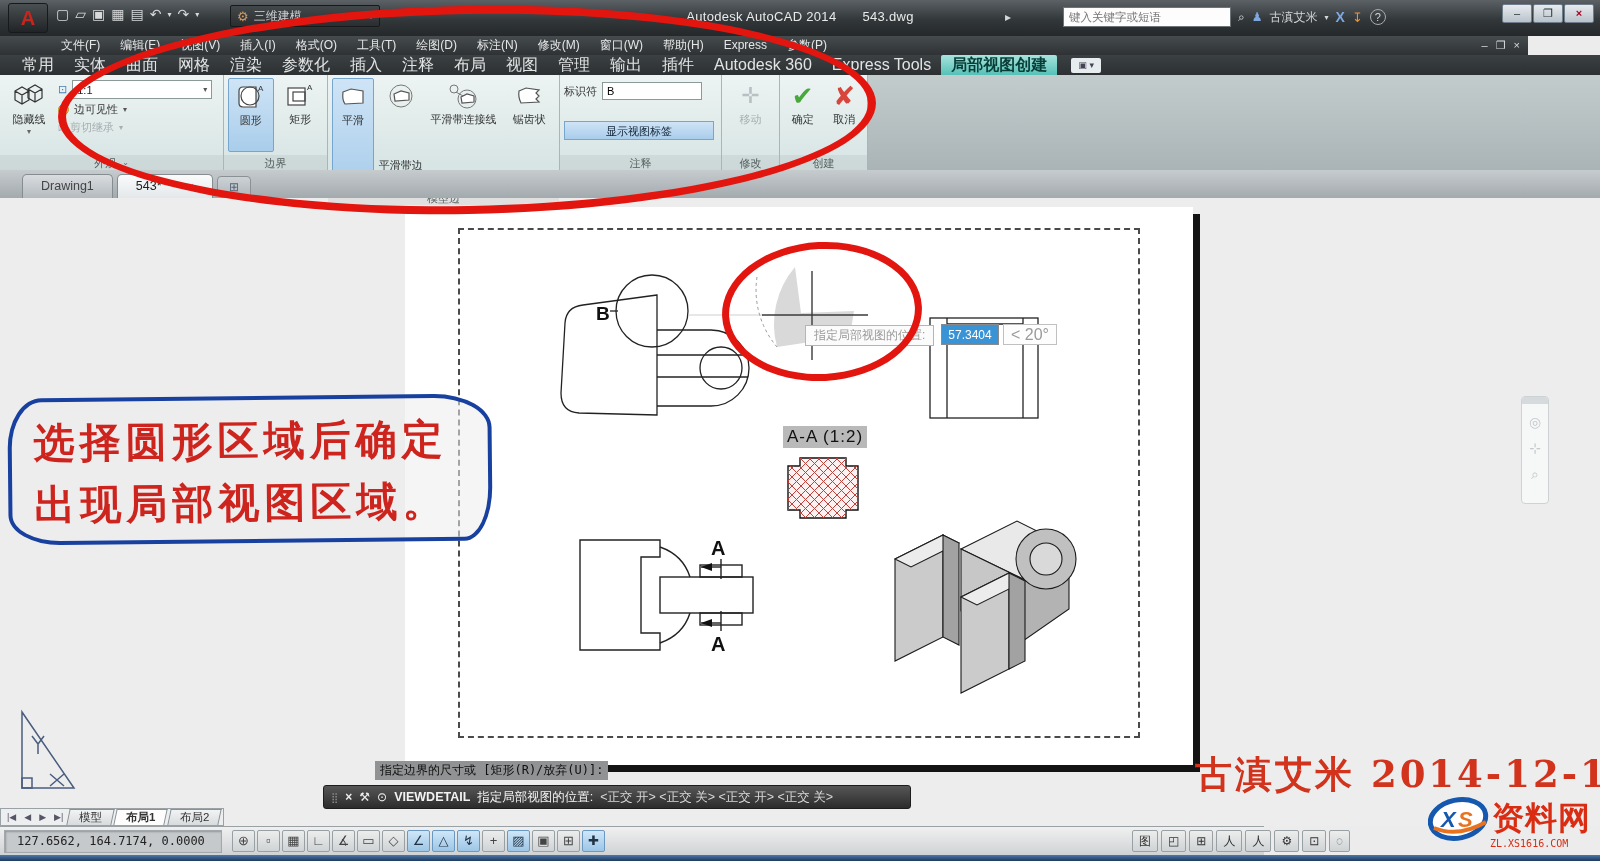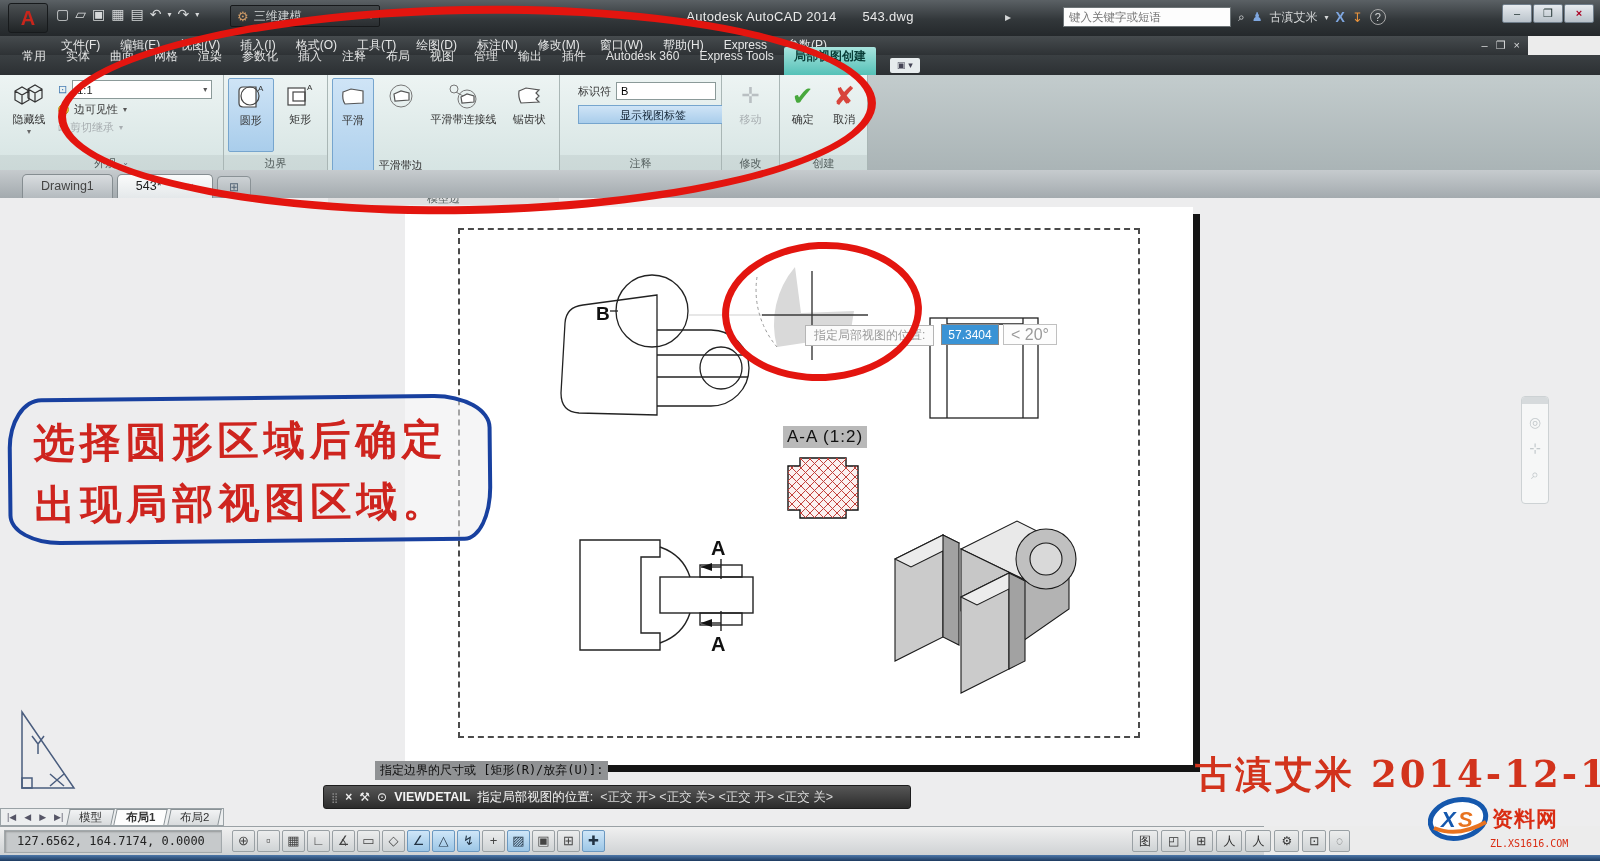--- a/index.html
+++ b/index.html
@@ -23,21 +23,21 @@
   .winbtn{width:30px;height:19px;background:linear-gradient(#e7ebef,#b9c2ca);border:1px solid #6f7d8a;color:#233;text-align:center;line-height:17px;font-size:11px;border-radius:2px;}
   .winbtn.close span{color:#a02;font-weight:bold;}
 
   
   .menubar{left:0;top:36px;width:1528px;height:19px;background:linear-gradient(#464b4e,#2e3235);display:flex;align-items:center;padding-left:52px;gap:2px;z-index:5;}
   .menubar .mitem{color:#e6e7e7;font-size:12px;padding:0 9px;line-height:19px;}
   .docwin-ctrls{position:absolute;right:8px;top:0;color:#d9dadb;font-size:11px;display:flex;gap:8px;line-height:19px;}
 
   
   .ribtabs{left:0;top:55px;width:1600px;height:20px;background:linear-gradient(#3b4043,#2c3033);display:flex;align-items:flex-end;padding-left:12px;z-index:5;}
-  .rtab{color:#e2e3e3;font-size:12px;padding:2px 10px 11px;line-height:15px;}
+  .rtab{color:#e2e3e3;font-size:16px;padding:2px 10px 3px;line-height:15px;}
   .rtab.active{background:linear-gradient(#a8e4de,#55c1b7);color:#083d37;font-weight:bold;border-radius:2px 2px 0 0;}
   .panel-chip{margin-left:14px;margin-bottom:2px;width:30px;height:15px;background:#e7ecee;border-radius:2px;color:#445;font-size:9px;text-align:center;line-height:14px;}
 
   
   .ribbon{left:0;top:75px;width:1600px;height:95px;background:linear-gradient(90deg,#dfeae9,#cdd9d8 60%,#b9c3c4);display:flex;z-index:5;}
   .rpanel{height:95px;border-right:1px solid #a9b6b5;background:linear-gradient(#edf4f3,#d6e4e3);display:flex;flex-direction:column;}
   .rpanel .pbody{flex:1;display:flex;padding:3px 4px;gap:4px;}
   .rpanel .plabel{height:15px;font-size:11px;color:#55605f;text-align:center;line-height:14px;background:rgba(0,0,0,.05);display:flex;align-items:center;justify-content:center;gap:6px;}
   .bigbtn{width:50px;display:flex;flex-direction:column;align-items:center;font-size:11px;color:#333;text-align:center;padding-top:2px;}
   .bigbtn .bicon{height:32px;display:flex;align-items:center;}
@@ -99,21 +99,21 @@
   .sb-btn{height:22px;background:linear-gradient(#eceded,#cfd3d5);border:1px solid #99a0a4;border-radius:2px;color:#333;font-size:12px;line-height:20px;padding:0 6px;text-align:center;}
 
   .bottomborder{left:0;top:855px;width:1600px;height:6px;background:linear-gradient(#4c77a9,#1d3a5f);z-index:5;}
 
   
   .big-red-ellipse{left:58px;top:6px;width:818px;height:208px;border:8px solid #e3150f;border-radius:50%;transform:rotate(-1deg);z-index:60;pointer-events:none;}
 
   
   .watermark{left:1428px;top:796px;width:172px;height:64px;z-index:70;}
   .wm-row{display:flex;align-items:center;}
-  .wm-name{font-size:21px;font-weight:bold;color:#d92c12;font-family:"DejaVu Serif",serif;letter-spacing:1px;}
+  .wm-name{font-size:32px;font-weight:bold;color:#d92c12;font-family:"DejaVu Serif",serif;letter-spacing:1px;}
   .wm-url{font-size:10px;color:#d92c12;font-family:"DejaVu Sans Mono",monospace;margin-left:62px;margin-top:-4px;}
   .miniicon{font-size:13px;}
 </style>
 </head>
 <body>
 
 <div class="abs titlebar">
   <div class="abs acad-logo">A</div>
   <div class="abs qat">
     <span>▢</span>
@@ -301,21 +301,21 @@
         </span>
         <span>锯齿状</span>
       </div>
     </div>
     <div class="plabel">
         <span>模型边</span>
       </div>
   </div>
 
   <div class="rpanel" style="width:162px;">
-    <div class="pbody" style="flex-direction:column;gap:0;margin-left:14px;">
+    <div class="pbody" style="flex-direction:column;gap:16px;">
       <div class="idrow">
         <span>标识符</span>
         <input class="idinput" value="B" style="">
       </div>
       <div class="showlabel">显示视图标签</div>
     </div>
     <div class="plabel">
         <span>注释</span>
       </div>
   </div>

